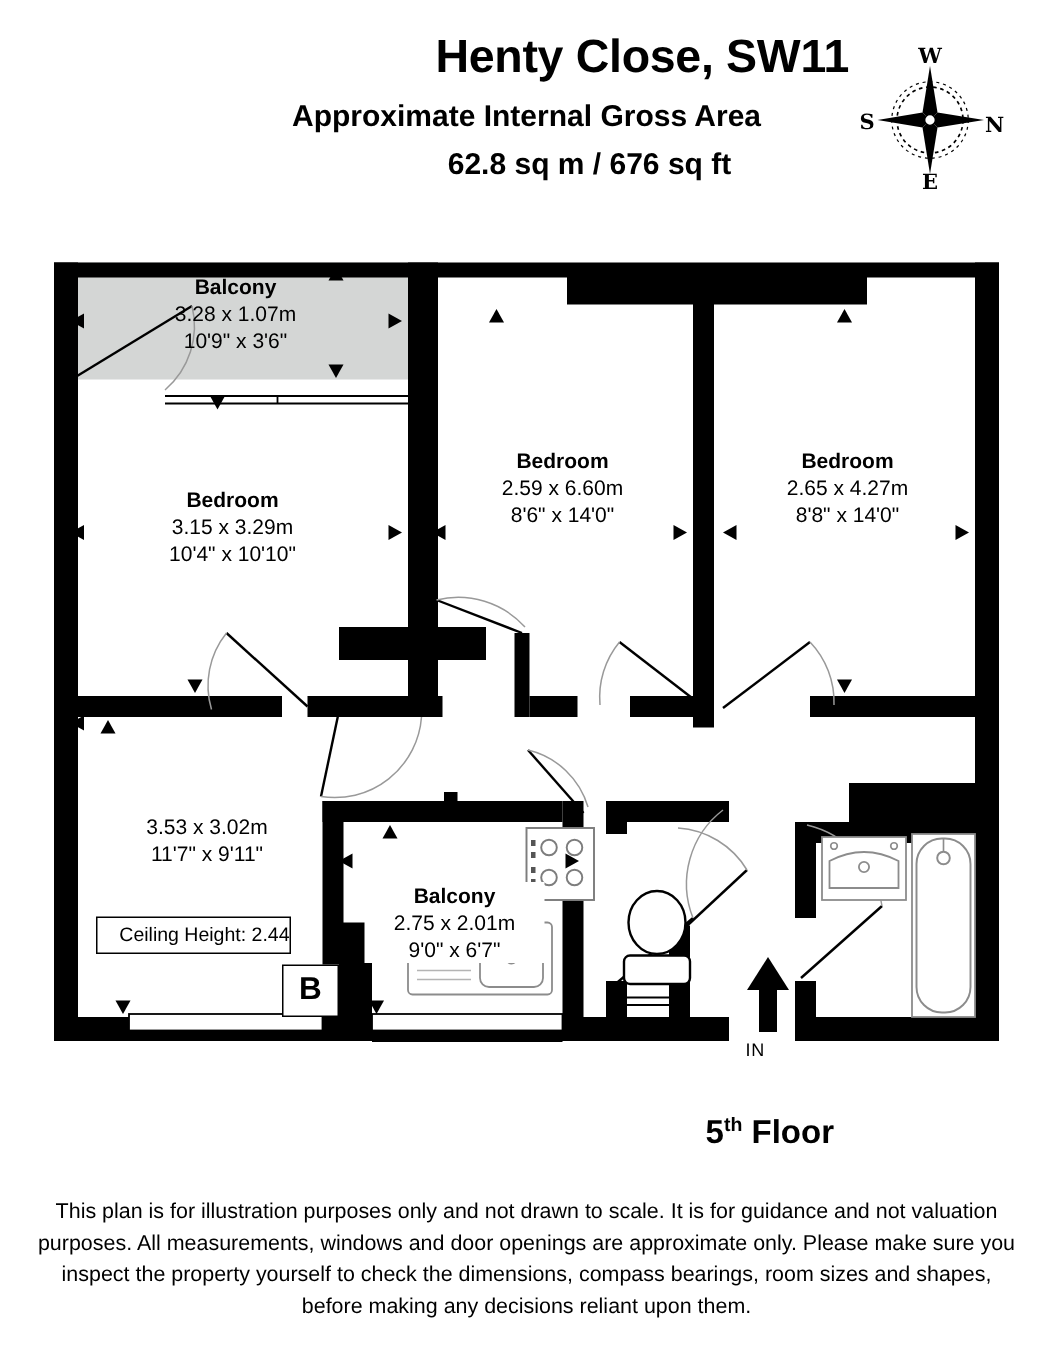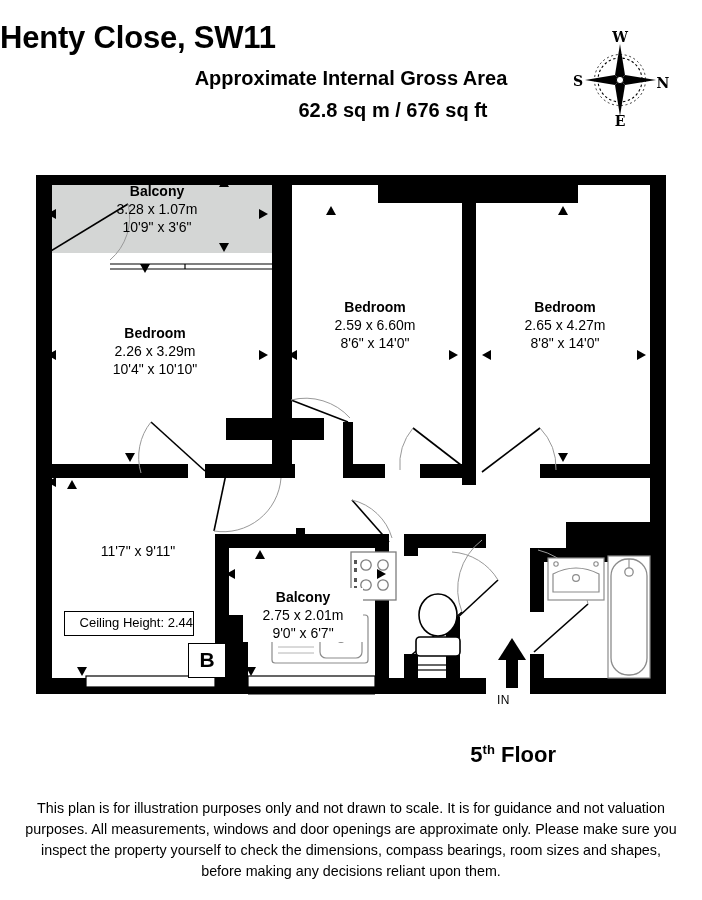--- a/index.html
+++ b/index.html
@@ -23,21 +23,21 @@
     left: 0;
     top: 0;
     width: 702px;
     height: 160px;
   }
   #title {
     position: absolute;
     left: 0;
     top: 20px;
     width: 566px;
-    text-align: left;
+    text-align: right;
     font-size: 31px;
     font-weight: bold;
     letter-spacing: -0.2px;
   }
   #subtitle {
     position: absolute;
     left: 0;
     top: 67px;
     width: 702px;
     text-align: center;
@@ -393,37 +393,38 @@
   </svg>
 
   <div class="rlabel" style="left:97px; top:22px; width:120px;">
     <div class="nm">Balcony</div>
     <div class="dm">3.28 x 1.07m</div>
     <div class="dm">10'9" x 3'6"</div>
   </div>
 
   <div class="rlabel" style="left:90px; top:164px; width:130px;">
     <div class="nm">Bedroom</div>
-    <div class="dm">2.26 x 3.29m</div>
+    <div class="dm">3.15 x 3.29m</div>
     <div class="dm">10'4" x 10'10"</div>
   </div>
 
   <div class="rlabel" style="left:310px; top:138px; width:130px;">
     <div class="nm">Bedroom</div>
     <div class="dm">2.59 x 6.60m</div>
     <div class="dm">8'6" x 14'0"</div>
   </div>
 
   <div class="rlabel" style="left:500px; top:138px; width:130px;">
     <div class="nm">Bedroom</div>
     <div class="dm">2.65 x 4.27m</div>
     <div class="dm">8'8" x 14'0"</div>
   </div>
 
   <div class="rlabel" style="left:48px; top:382px; width:180px;">
+    <div class="dm">3.53 x 3.02m</div>
     <div class="dm">11'7" x 9'11"</div>
   </div>
 
   <div class="rlabel" style="left:243px; top:428px; width:120px; background:#fff;">
     <div class="nm">Balcony</div>
     <div class="dm">2.75 x 2.01m</div>
     <div class="dm">9'0" x 6'7"</div>
   </div>
 
   <div class="boxlabel" style="left:64px; top:451px; width:130px; height:25px; line-height:22px;">Ceiling Height: 2.44</div>

